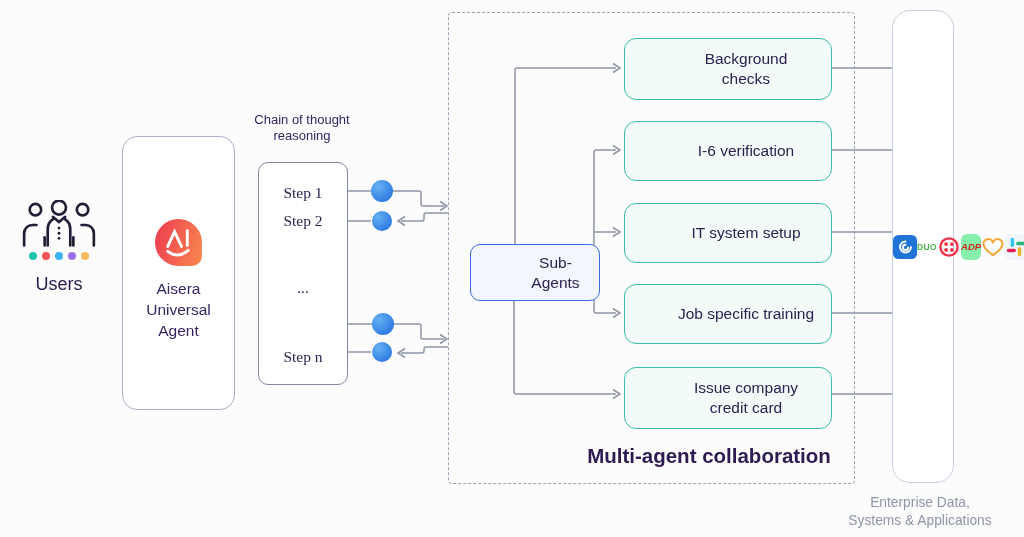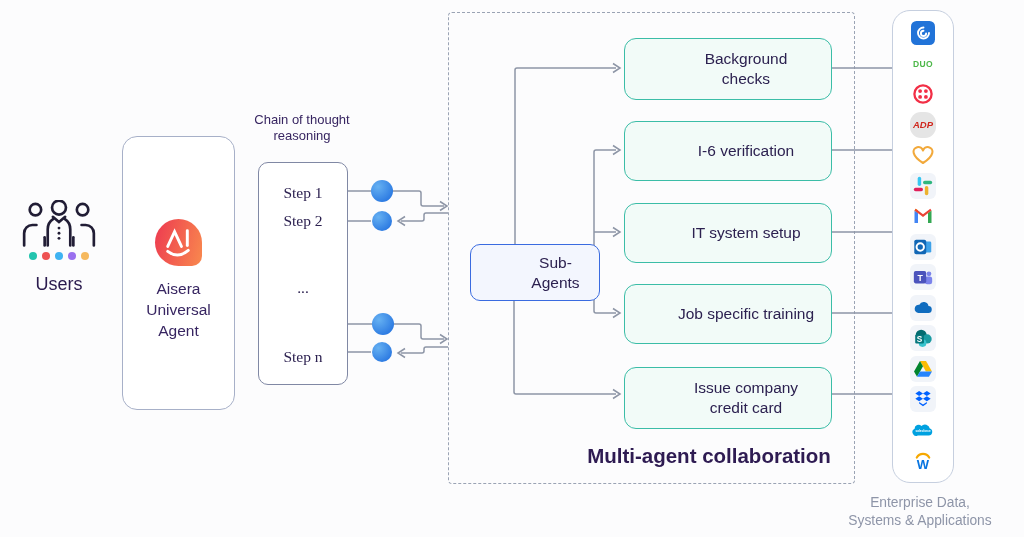--- a/index.html
+++ b/index.html
@@ -22,24 +22,24 @@
   .chain-caption{left:222px;top:112px;width:160px;text-align:center;font-size:13px;line-height:1.25;font-weight:500;color:#372561;}
   .steps-box{left:258px;top:162px;width:88px;height:221px;background:#fff;border:1.5px solid #8088a4;border-radius:10px;z-index:2;font-family:Liberation Serif, serif;}
   .step{position:absolute;left:0;width:100%;text-align:center;font-size:15.5px;font-weight:500;color:#2c2150;height:18px;}
   .node{border-radius:50%;background:radial-gradient(circle at 32% 30%,#66b1f2,#2d7be2 75%);z-index:3;}
   
   .dashed-box{left:448px;top:12px;width:405px;height:470px;border:1.6px dashed #9aa3b4;border-radius:4px;z-index:0;}
   .subagents-box{left:470px;top:244px;width:87px;height:55px;background:#f3f6fe;border:1.6px solid #3a6be0;border-radius:10px;z-index:2;display:flex;align-items:center;justify-content:center;text-align:center;font-size:15.5px;line-height:1.25;font-weight:500;color:#2c2150;padding-left:41px;}
   .task{left:624px;width:170px;background:#f2fbf8;border:1.6px solid #3bbda7;border-radius:12px;z-index:2;display:flex;align-items:center;justify-content:center;text-align:center;font-size:15.5px;line-height:1.3;font-weight:500;color:#2c2150;padding-left:36px;}
   .collab-title{left:558px;top:444px;width:302px;text-align:center;font-size:20.5px;font-weight:700;color:#2e1b52;}
   
-  .strip{left:892px;top:10px;width:62px;height:473px;background:#fff;border:1.5px solid #c6cfdf;border-radius:18px;z-index:2;display:flex;flex-direction:column;align-items:center;justify-content:space-between;padding:9px 0;box-sizing:border-box;}
+  .strip{left:892px;top:10px;width:62px;height:473px;background:#fff;border:1.5px solid #c6cfdf;border-radius:18px;z-index:2;display:flex;flex-direction:row;align-items:center;justify-content:space-between;padding:9px 0;box-sizing:border-box;}
   .io{width:26px;height:26px;display:flex;align-items:center;justify-content:center;border-radius:6px;}
   .tile{background:#f1f4f9;}
-  .tile-pink{background:#e5e5e5;border-radius:11px;}
+  .tile-pink{background:#86efac;}
   .txt-logo{font-weight:800;}
   .duo-txt{font-size:8.5px;color:#4cb748;letter-spacing:.4px;}
   .adp-txt{font-size:9.5px;color:#d0271d;font-style:italic;}
   .ent-caption{left:820px;top:494px;width:200px;text-align:center;font-size:13.8px;line-height:1.32;color:#8e95a8;}
 </style>
 </head>
 <body>
 
 <div class="stage">
 

